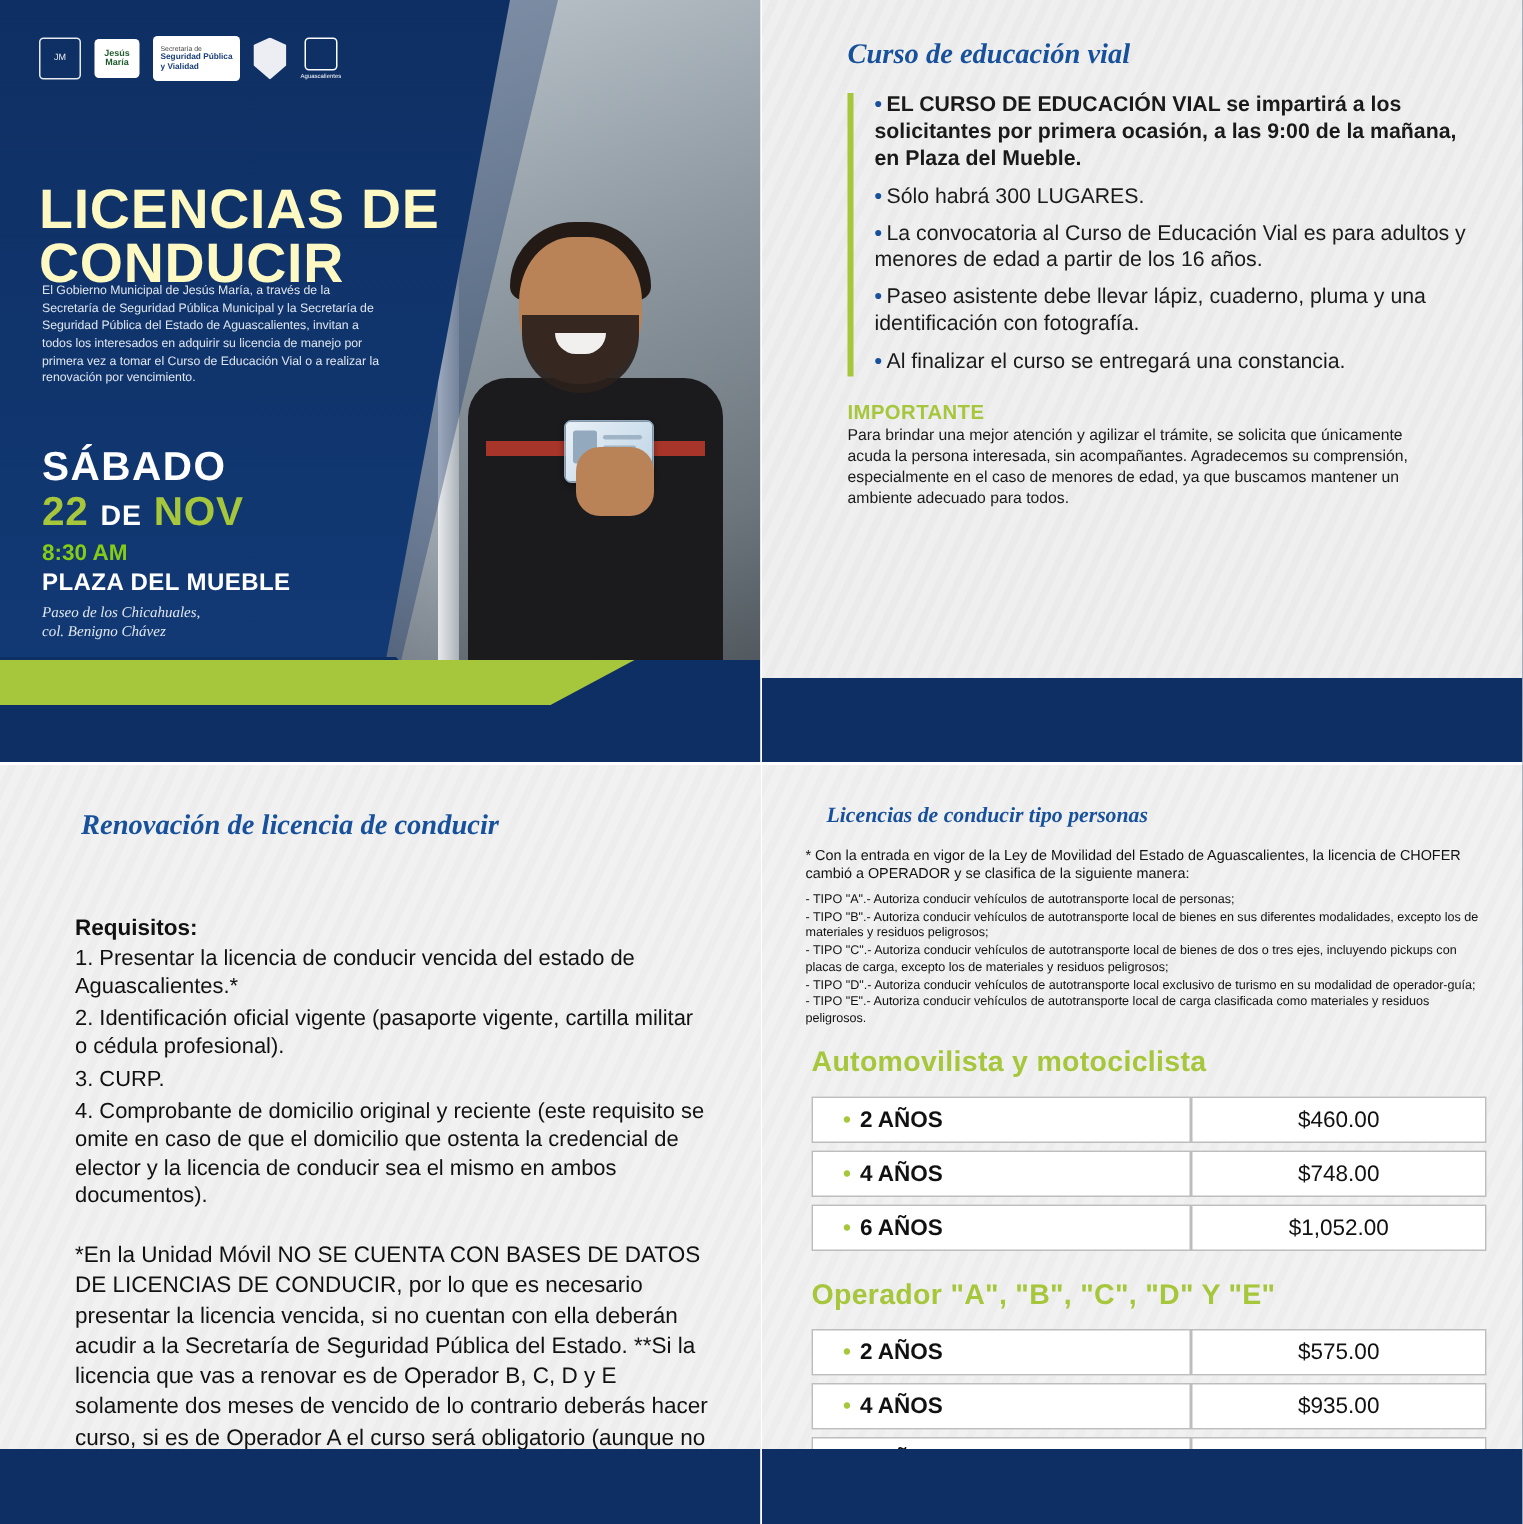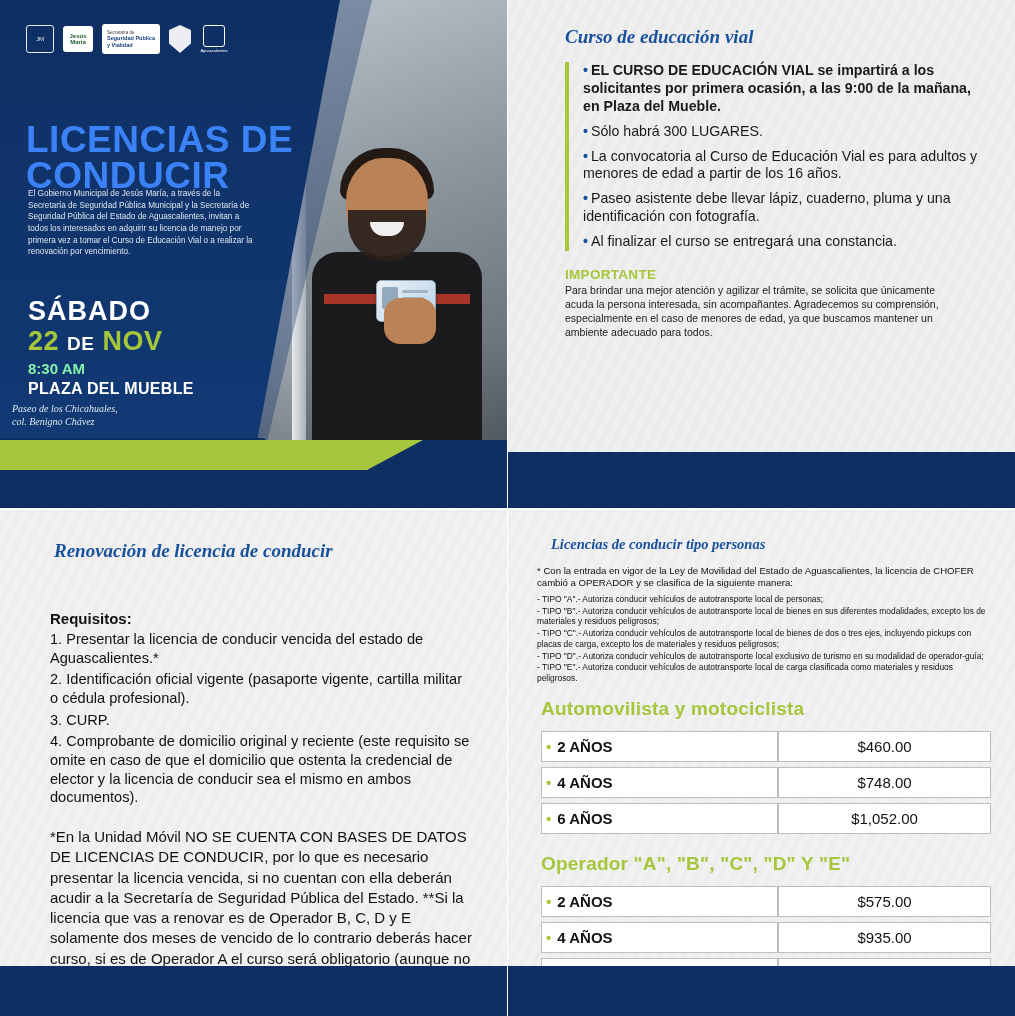--- a/index.html
+++ b/index.html
@@ -110,44 +110,44 @@
   .lg-ags{width:28px;height:28px;display:flex;flex-direction:column;align-items:center;justify-content:center;}
   .lg-ags .g{width:20px;height:20px;border:1.6px solid #fff;border-radius:3px;}
   .lg-ags small{font-size:4px;color:#fff;margin-top:1px;}
 
   .p1 .kicker{
     position:absolute;left:28px;top:82px;width:250px;color:#a6c63c;
     font-family:"Liberation Serif", serif;font-style:italic;font-weight:bold;
     font-size:15px;line-height:1.22;
   }
   .p1 .title{
-    position:absolute;left:26px;top:122px;width:270px;color:#3b82f6;
+    position:absolute;left:26px;top:122px;width:270px;color:#fef9c3;
     font-weight:bold;font-size:37px;line-height:.96;letter-spacing:.5px;
     font-family:"Liberation Sans", sans-serif;
   }
   .p1 .title .l2{display:block;}
   .p1 .para{
     position:absolute;left:28px;top:188px;width:230px;color:#dfe6ef;
     font-size:8.2px;line-height:1.42;
   }
   .p1 .day{
     position:absolute;left:28px;top:296px;color:#ffffff;font-size:27px;font-weight:bold;letter-spacing:1px;
   }
   .p1 .date{
     position:absolute;left:28px;top:326px;font-size:27px;font-weight:bold;letter-spacing:.5px;color:#a6c63c;
   }
   .p1 .date .de{color:#ffffff;font-size:19px;}
   .p1 .time{
-    position:absolute;left:28px;top:360px;color:#86efac;font-size:15px;font-weight:bold;
+    position:absolute;left:28px;top:360px;color:#84cc16;font-size:15px;font-weight:bold;
   }
   .p1 .place{
     position:absolute;left:28px;top:380px;color:#ffffff;font-size:16px;font-weight:bold;letter-spacing:.3px;
   }
   .p1 .addr{
-    position:absolute;left:12px;top:402px;width:220px;color:#dfe6ef;font-size:10px;line-height:1.3;
+    position:absolute;left:28px;top:402px;width:220px;color:#dfe6ef;font-size:10px;line-height:1.3;
     font-family:"Liberation Serif", serif;font-style:italic;
   }
 
   
   .p2{
     background:
       linear-gradient(180deg, rgba(255,255,255,.55), rgba(255,255,255,.55)),
       repeating-linear-gradient(115deg,#dcdcdc 0 6px,#d2d2d2 6px 11px),
       #d8d8d8;
   }
@@ -204,21 +204,21 @@
   }
   .p4 .intro{font-size:9.6px;line-height:1.3;color:#111;margin:0 0 4px 0;}
   .p4 .tlist p{margin:0 0 1px 0;font-size:8.4px;line-height:1.28;color:#111;}
   .p4 .cat{
     color:#a6c63c;font-weight:bold;font-size:19px;margin:14px 0 6px 4px;letter-spacing:.2px;
   }
   .p4 table{border-collapse:separate;border-spacing:0 5px;width:450px;margin-left:4px;}
   .p4 td{
     background:#ffffff;border:1px solid #bdbdbd;height:27px;font-size:15px;font-weight:bold;color:#111;
   }
-  .p4 td.years{width:230px;padding-left:4px;}
+  .p4 td.years{width:230px;padding-left:20px;}
   .p4 td.years:before{content:"•";color:#a6c63c;font-weight:bold;margin-right:6px;}
   .p4 td.price{text-align:center;font-weight:normal;font-size:15px;}
   .p4 .bluebottom{position:absolute;left:0;bottom:0;width:508px;height:50px;background:#0e2f63;}
 
   .divider-v{position:absolute;left:507px;top:0;width:1px;height:1016px;background:#ffffff;z-index:5;}
   .divider-h{position:absolute;left:0;top:508px;width:1015px;height:2px;background:#ffffff;z-index:5;}
 </style>
 </head>
 <body>
 

